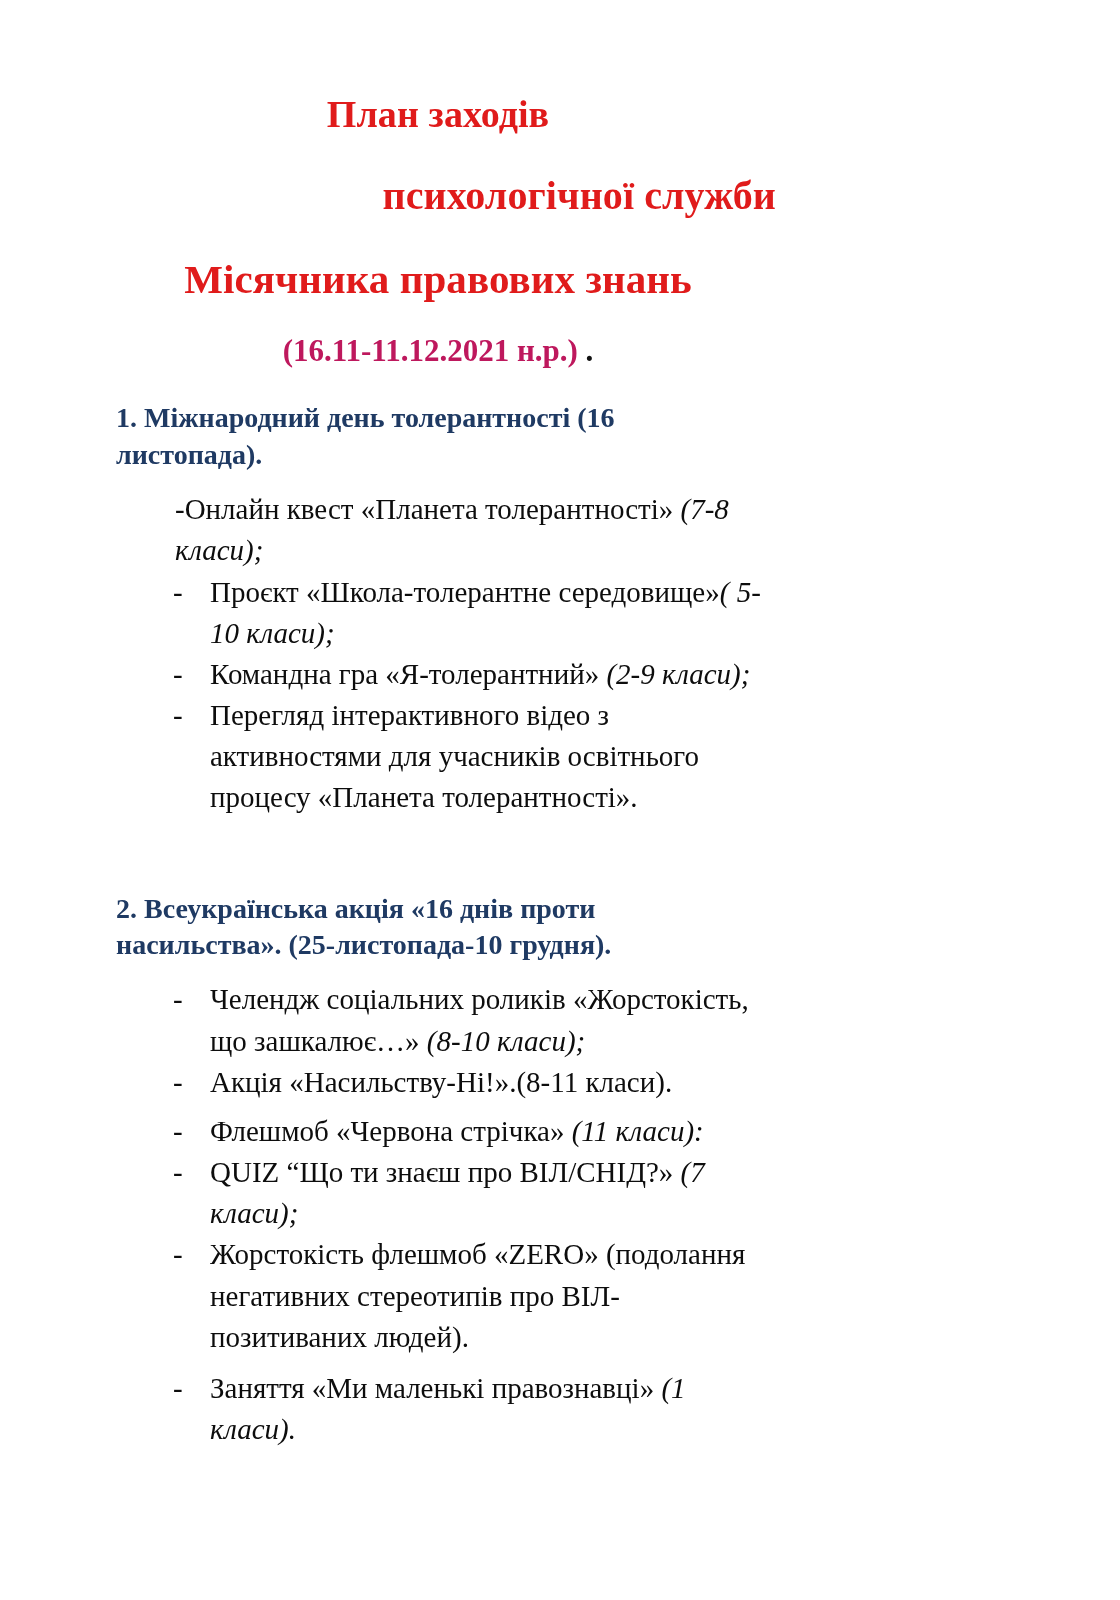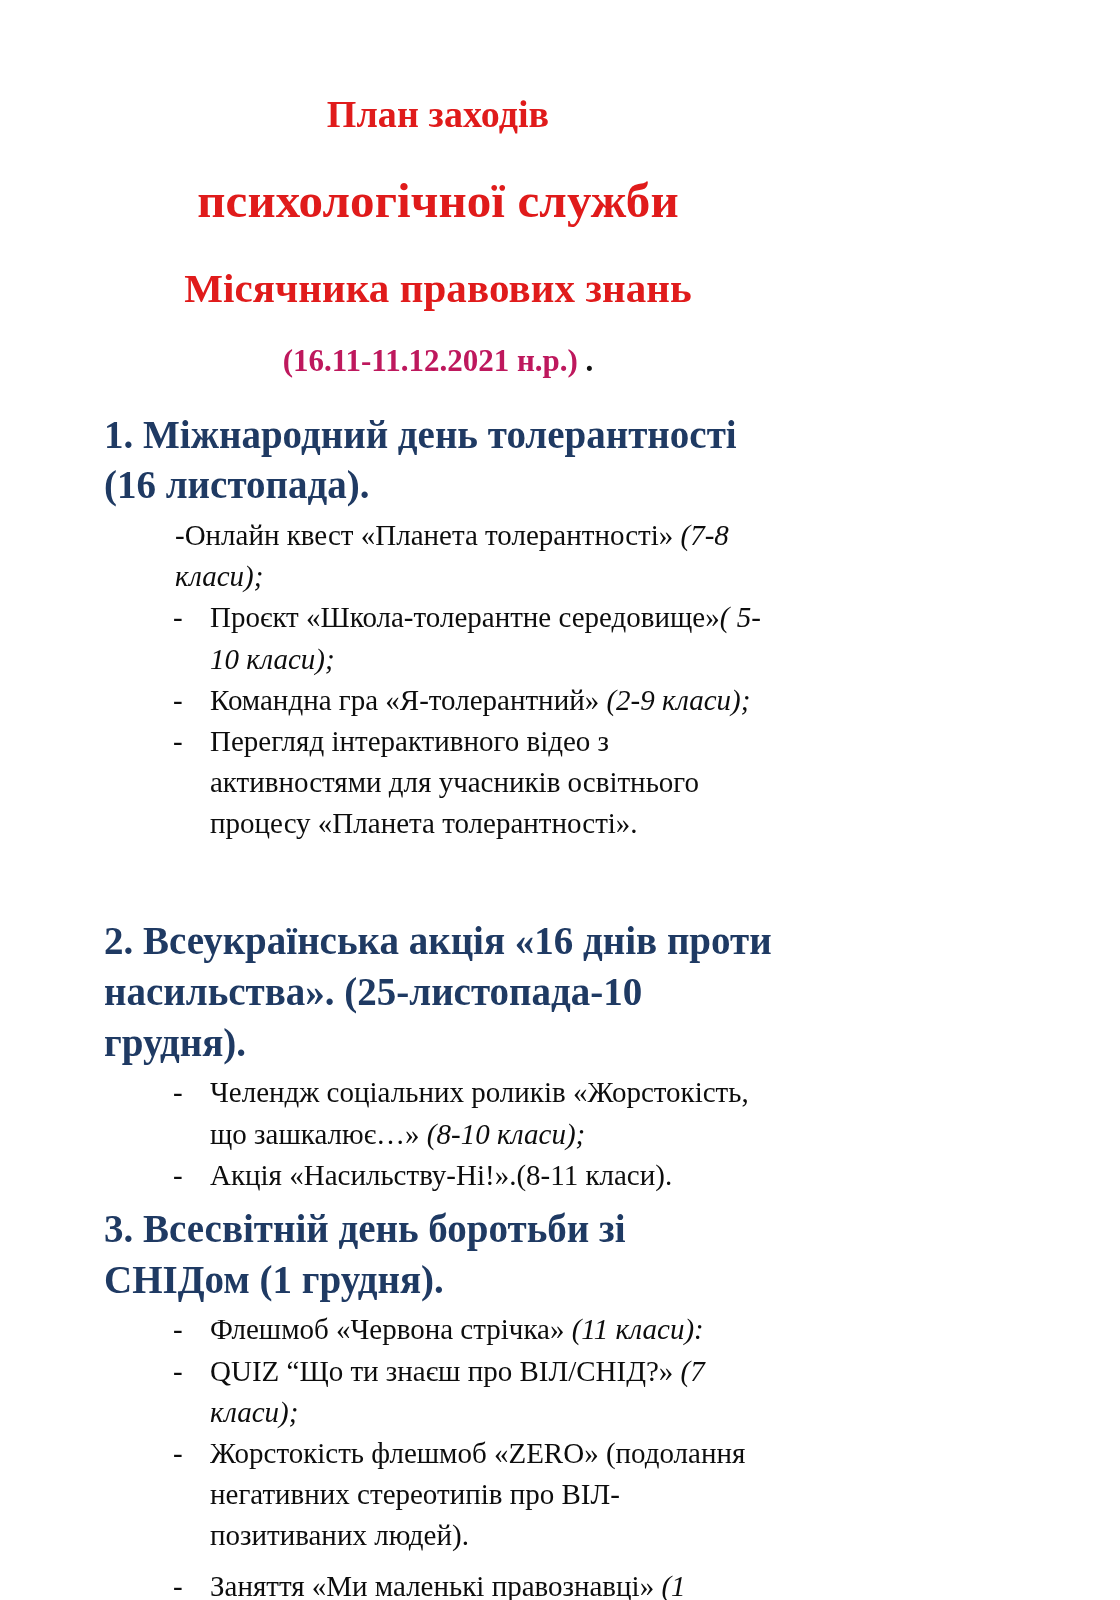--- a/index.html
+++ b/index.html
@@ -30,42 +30,42 @@
     text-align: center;
   }
   .title-line {
     color: #e01b1b;
     font-weight: bold;
     line-height: 1.02;
     letter-spacing: 0.1px;
     text-rendering: optimizeLegibility;
   }
   .title-line.t1 { font-size: 38px; margin: 0 0 42px 0; }
-  .title-line.t2 { font-size: 49px; margin: 0 0 42px 0; }
+  .title-line.t2 { font-size: 40px; margin: 0 0 42px 0; text-align: right; }
   .title-line.t3 { font-size: 41px; margin: 0 0 6px 0; white-space: nowrap; }
   .title-line.t4 { font-size: 41px; margin: 0 0 34px 0; }
 
   .date-line {
     font-size: 31px;
     font-weight: bold;
     margin: 0 0 32px 0;
     line-height: 1.1;
   }
   .date-line .date-green { color: #be185d; }
   .date-line .date-dot { color: #111111; }
 
   
   .section { margin: 0; }
 
   .section-heading {
     color: #1f3a63;
     font-weight: bold;
-    font-size: 39px;
+    font-size: 28px;
     line-height: 1.30;
-    margin: 4px;
+    margin: 16px;
     padding: 0;
     text-indent: 0;
   }
   .section-heading .heading-wrap { display: inline; }
 
   .items { margin: 0; padding: 0; list-style: none; }
 
   .item {
     font-size: 29px;
     line-height: 1.42;
@@ -119,21 +119,20 @@
         </div>
       </div>
       <div class="section sec2">
         <div class="section-heading"><span>2.</span><span class="heading-wrap"> Всеукраїнська акція «16 днів проти насильства». (25-листопада-10 грудня).</span></div>
         <div class="items">
           <div class="item i0"><span class="dash">-</span><span>Челендж соціальних роликів «Жорстокість, що зашкалює…» </span><span class="ital">(8-10 класи);</span></div>
           <div class="item i1"><span class="dash">-</span><span>Акція «Насильству-Ні!».(8-11 класи).</span></div>
         </div>
       </div>
       <div class="section sec3">
-        <div class="section-heading"><span>3.</span><span class="heading-wrap"> Всесвітній день боротьби зі СНІДом (1 грудня).</span></div>
         <div class="items">
           <div class="item i0"><span class="dash">-</span><span>Флешмоб «Червона стрічка» </span><span class="ital">(11 класи):</span></div>
           <div class="item i1"><span class="dash">-</span><span>QUIZ “Що ти знаєш про ВІЛ/СНІД?» </span><span class="ital">(7 класи);</span></div>
           <div class="item i2"><span class="dash">-</span><span>Жорстокість флешмоб «ZERO» (подолання негативних стереотипів про ВІЛ-позитиваних людей).</span></div>
         </div>
       </div>
       <div class="section sec4">
         <div class="items">
           <div class="item i0"><span class="dash">-</span><span>Заняття «Ми маленькі правознавці» </span><span class="ital">(1 класи).</span></div>
         </div>

